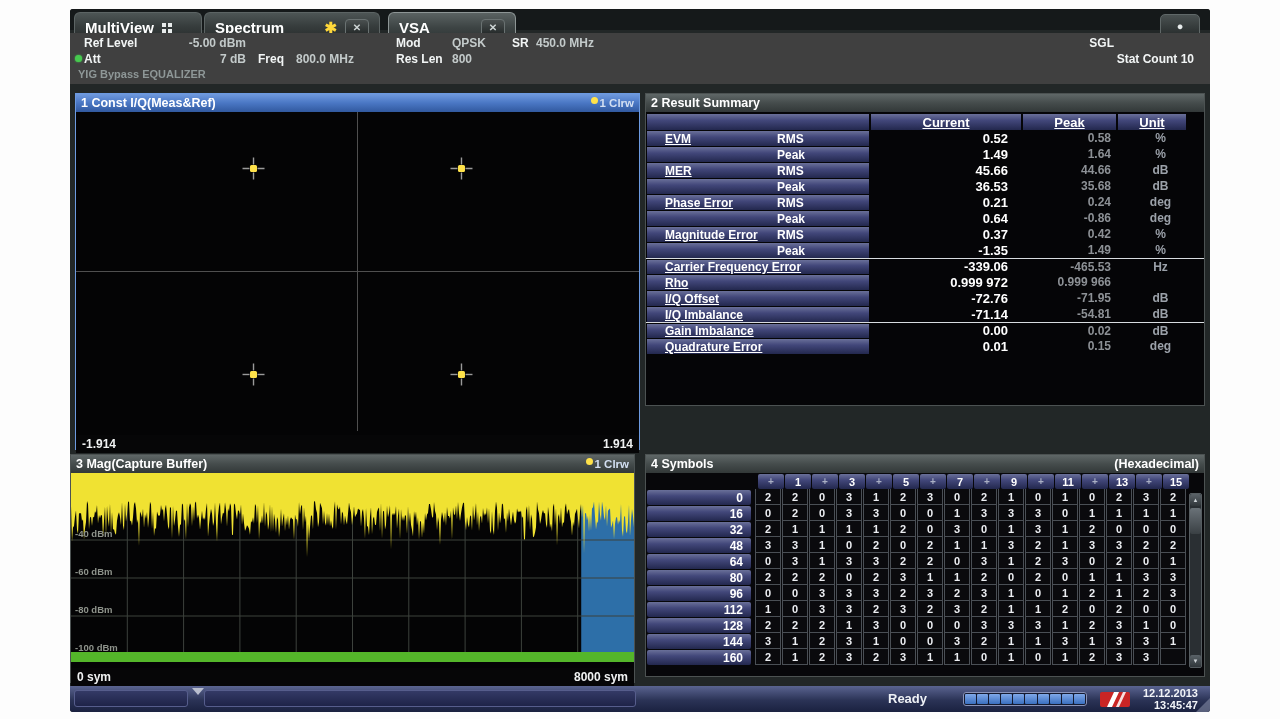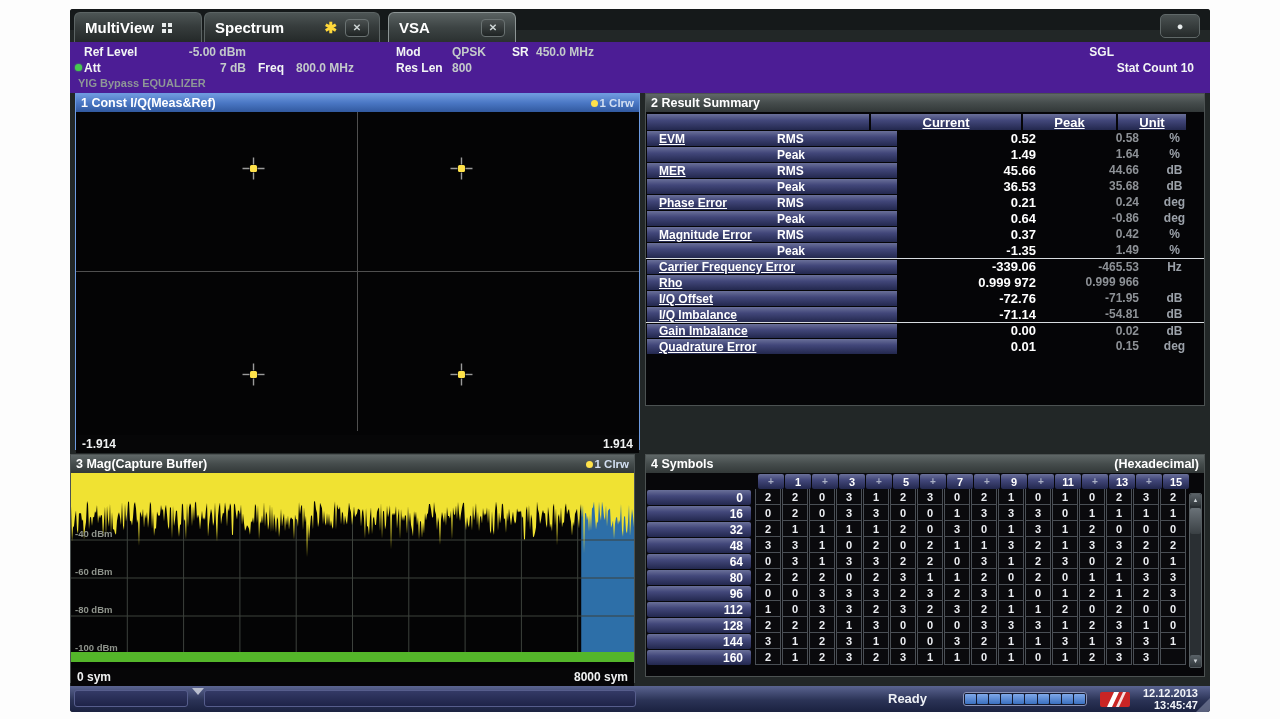--- a/index.html
+++ b/index.html
@@ -18,46 +18,46 @@
   .tab-close{width:24px;height:18px;border-radius:4px;background:linear-gradient(180deg,#4a5050,#1f2424);
     border:1px solid #6a7272;color:#cfd6d6;font-size:10px;font-weight:bold;display:flex;
     align-items:center;justify-content:center;line-height:1;}
   .grid-icon{display:inline-grid;grid-template-columns:4px 4px;grid-gap:2px;}
   .grid-icon span{width:4px;height:4px;background:#e8ecec;display:block;}
   .star-icon{color:#ffd83a;font-size:15px;line-height:1;}
   .tab-overflow{position:absolute;right:10px;top:5px;width:40px;height:24px;border-radius:5px;
     background:linear-gradient(180deg,#4a5151,#252a2a);border:1px solid #606868;
     color:#e8ecec;display:flex;align-items:center;justify-content:center;font-size:11px;}
   
-  .infobar{position:absolute;left:0;top:33px;width:100%;height:51px;background:#4c1d95;}
+  .infobar{position:absolute;left:0;top:24px;width:100%;height:51px;background:#404040;}
   .ib{position:absolute;font-size:12px;font-weight:bold;white-space:nowrap;}
   .ib.lab{color:#f2f5f5;}
   .ib.val{color:#c3caca;}
   .green-dot{position:absolute;left:5px;top:22px;width:7px;height:7px;border-radius:50%;
     background:#46c94f;box-shadow:0 0 2px #46c94f;}
   .yig{position:absolute;left:8px;top:35px;font-size:11px;font-weight:bold;color:#8e9797;}
   
   .win{position:absolute;background:#040405;}
   .titlebar{height:18px;display:flex;align-items:center;padding:0 5px;
     font-size:12.5px;font-weight:bold;color:#fff;
     background:linear-gradient(180deg,#5f6767 0%,#454c4c 50%,#323838 100%);}
   .titlebar.active{background:linear-gradient(180deg,#6f9ade 0%,#4a77c4 50%,#31599f 100%);}
-  .marker{margin-left:auto;display:flex;align-items:center;gap:1px;font-size:11.5px;
+  .marker{margin-left:auto;display:flex;gap:1px;font-size:11.5px;
     font-weight:bold;color:#d3dff2;}
   .marker .dot{width:7px;height:7px;border-radius:50%;background:#ffe24a;}
   .axisbar{height:18px;display:flex;align-items:center;justify-content:space-between;
     padding:0 6px;color:#f0f2f2;font-size:12px;font-weight:bold;background:#060607;}
   
   .rs-table{position:absolute;left:0;top:18px;right:0;bottom:0;background:#050507;padding-top:1px;}
   .rs-row{display:flex;height:16px;align-items:stretch;}
   .rs-row.sep{border-top:1px solid #d8dce0;}
   .rs-pill,.rs-hpill{background:linear-gradient(180deg,#6a7099 0%,#42477a 40%,#23284e 100%);
     border-radius:0;margin:1px 1px 0 1px;color:#fff;font-size:12px;font-weight:bold;
     display:flex;align-items:center;text-decoration:underline;}
-  .rs-label{width:250px;padding-left:12px;position:relative;}
+  .rs-label{width:222px;padding-left:18px;position:relative;}
   .rs-label .sub{position:absolute;left:130px;}
   .rs-cur{width:152px;color:#fff;font-size:13px;font-weight:bold;text-align:right;
     padding-right:14px;display:flex;align-items:center;justify-content:flex-end;}
   .rs-peak{width:95px;color:#8d9196;font-size:12px;font-weight:bold;text-align:right;
     padding-right:6px;display:flex;align-items:center;justify-content:flex-end;}
   .rs-unit{flex:1;color:#9ba1a9;font-size:12px;font-weight:bold;display:flex;
     align-items:center;justify-content:center;}
   .rs-head{display:flex;height:17px;}
   .rs-head .rs-hpill{justify-content:center;font-size:13px;}
   .h-label{width:222px;}

